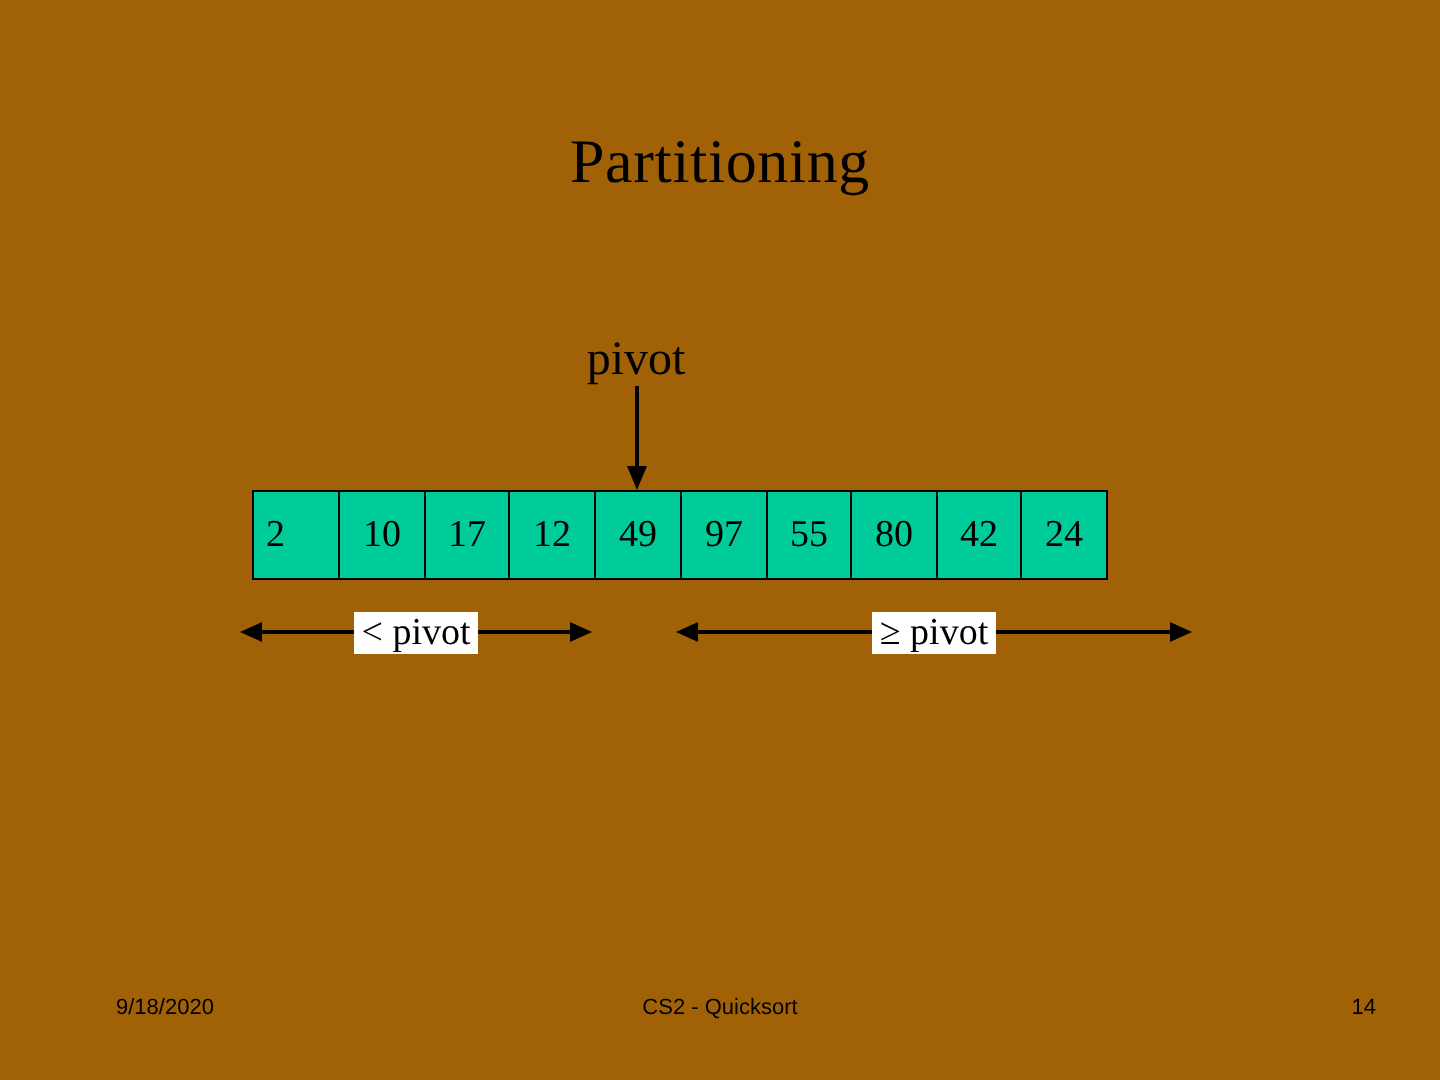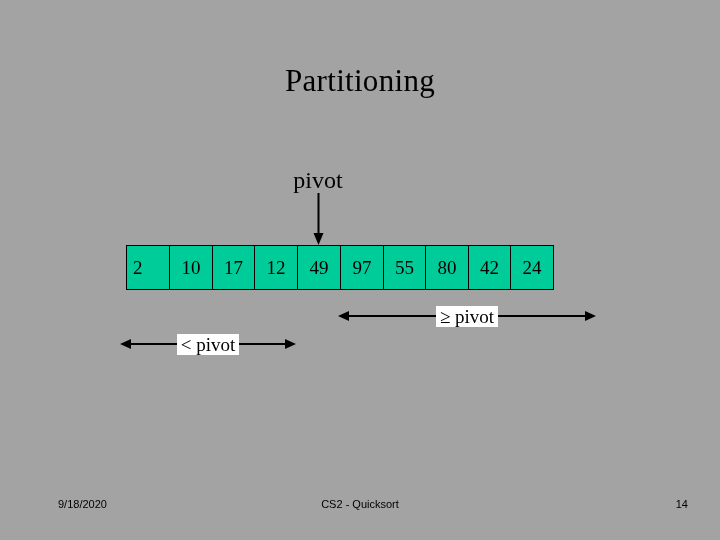--- a/index.html
+++ b/index.html
@@ -4,21 +4,21 @@
 <style>
   html, body {
     margin: 0;
     padding: 0;
     background: #ffffff;
   }
   #slide {
     position: relative;
     width: 720px;
     height: 540px;
-    background: #a3a3a3;
+    background: #a16207;
     overflow: hidden;
     font-family: "Liberation Serif", serif;
   }
 
   
   #slide-title {
     position: absolute;
     left: 0;
     top: 62px;
     width: 720px;
@@ -103,21 +103,20 @@
     color: #000000;
     line-height: 22px;
   }
   .range-label span {
     background: #ffffff;
     padding: 0 4px;
   }
   #range-less {
     left: 120px;
     width: 176px;
-    margin-top: 28px;
   }
   #range-ge {
     left: 338px;
     width: 258px;
   }
 
   
   .footer-text {
     position: absolute;
     top: 497px;

